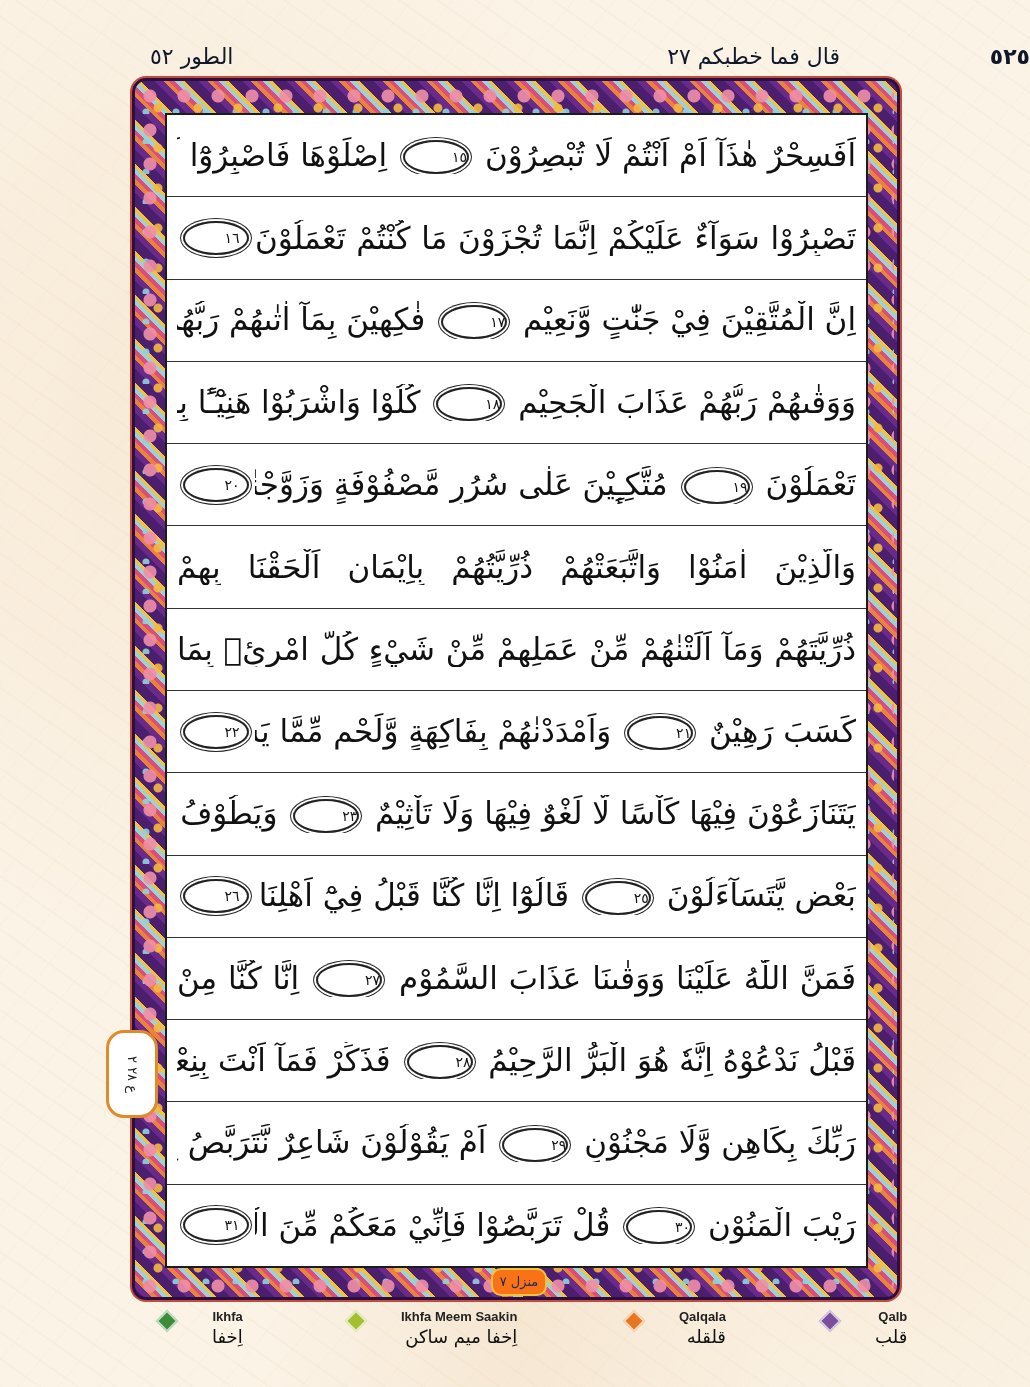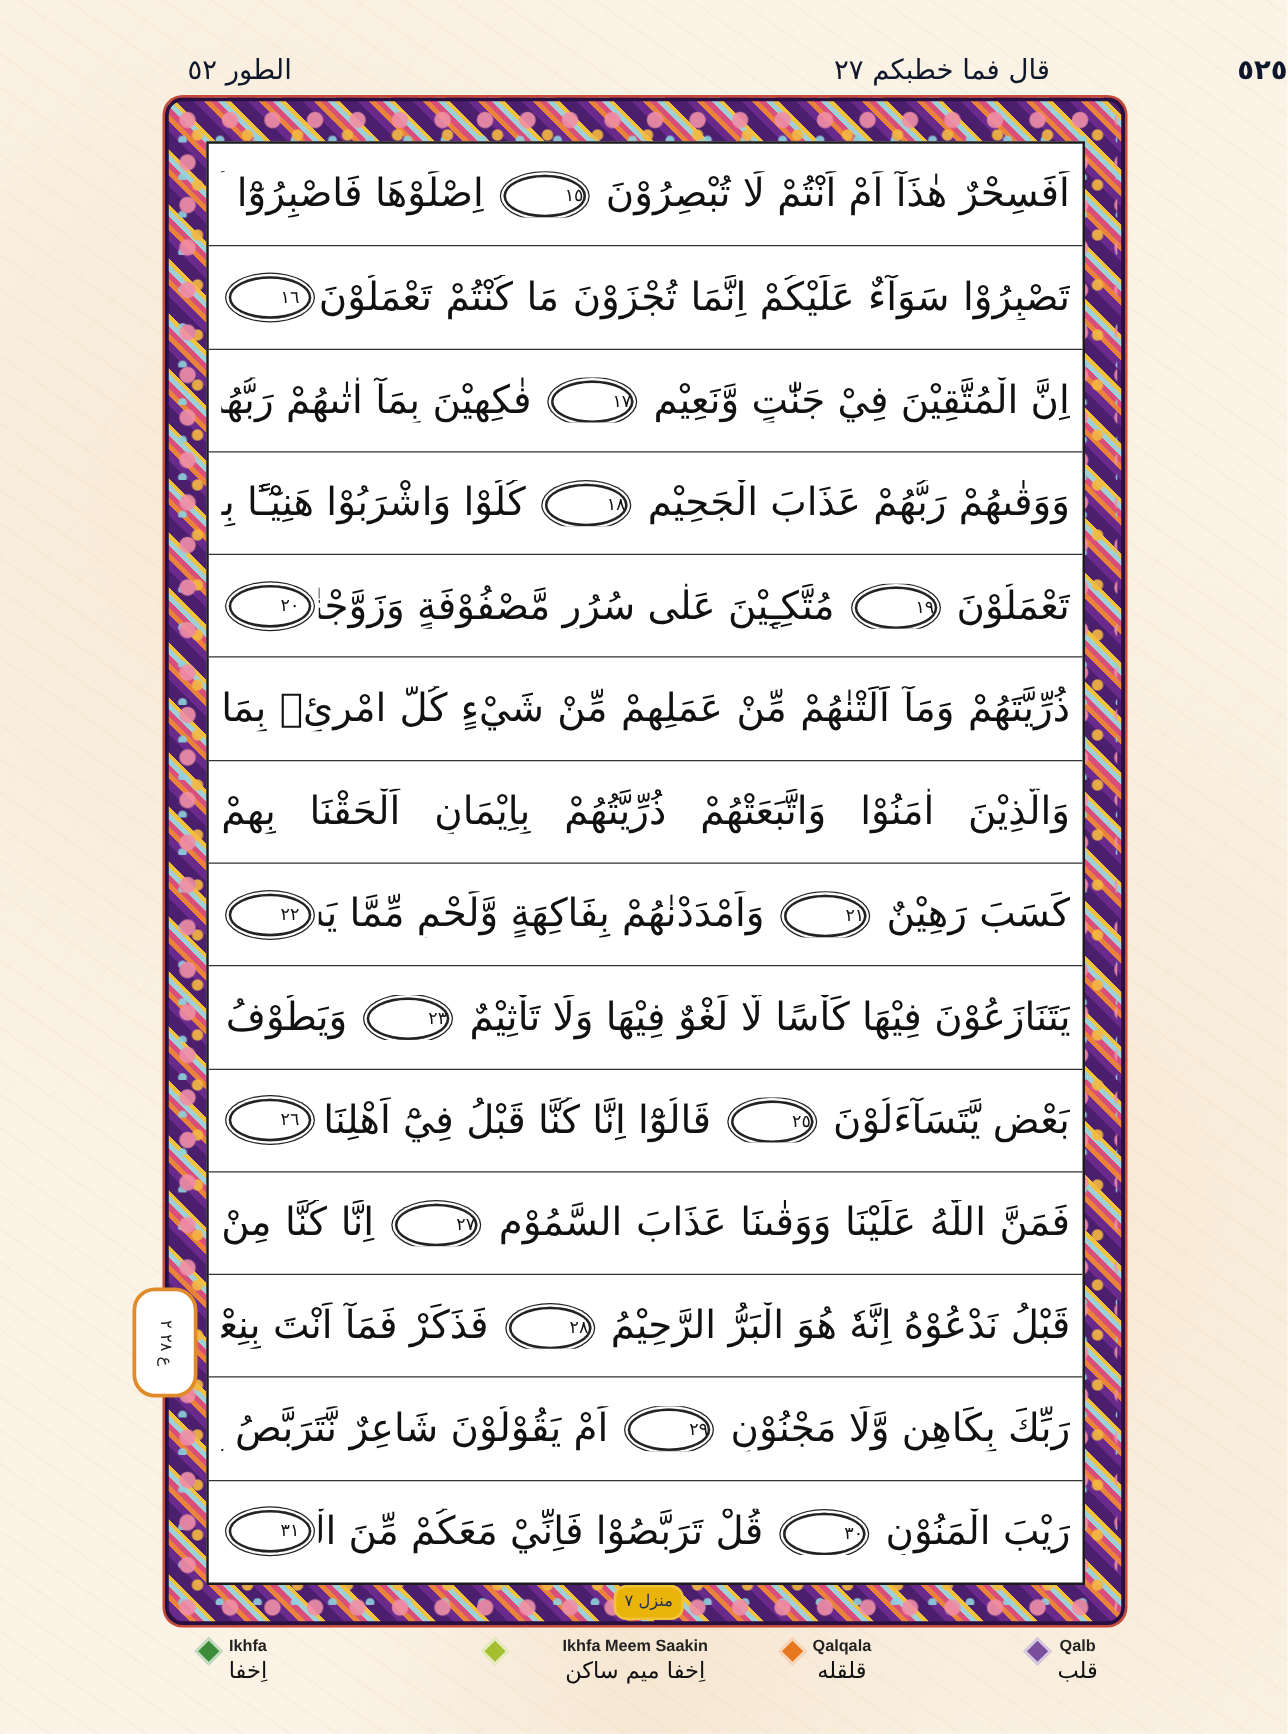--- a/index.html
+++ b/index.html
@@ -58,28 +58,28 @@
 
   .juz-marker{
     position:absolute;left:106px;top:1030px;width:46px;height:82px;
     background:#fff;border:3px solid #e08a2a;border-radius:18px;
     font-size:13px;line-height:15px;text-align:center;color:#222;
     display:flex;flex-direction:column;justify-content:center;align-items:center;
     writing-mode:vertical-rl;
   }
   .manzil{
     position:absolute;left:491px;top:1268px;width:52px;height:24px;
-    background:#eab308;border:2px solid #f0c43a;border-radius:10px;
+    background:#f97316;border:2px solid #f0c43a;border-radius:10px;
     font-size:13px;line-height:24px;text-align:center;color:#1a2a5a;direction:rtl;
   }
 
   .legend{position:absolute;top:1309px;left:0;width:1030px;height:60px;}
   .leg{position:absolute;top:0;display:flex;align-items:flex-start;}
   .diamond{width:16px;height:16px;transform:rotate(45deg);margin:4px 8px 0 4px;border:2px solid rgba(255,255,255,0.7);box-sizing:border-box;}
-  .leg-texts{display:flex;flex-direction:column;align-items:center;}
+  .leg-texts{display:flex;flex-direction:column;align-items:flex-end;margin-left:29px;}
   .leg-en{font-family:"Liberation Sans",sans-serif;font-weight:bold;font-size:13px;color:#222;}
   .leg-ar{font-size:18px;color:#111;direction:rtl;margin-top:2px;}
 </style>
 </head>
 <body>
 
 <div class="hdr hdr-right">قال فما خطبكم ٢٧</div>
 <div class="hdr hdr-center">٥٢٥</div>
 <div class="hdr hdr-left">الطور ٥٢</div>
 
@@ -99,24 +99,24 @@
     <span class="line-text"><span>اِنَّ الْمُتَّقِيْنَ فِيْ جَنّٰتٍ وَّنَعِيْمٍ</span> <span class="ayah">١٧</span> <span>فٰكِهِيْنَ بِمَآ اٰتٰىهُمْ رَبُّهُمْ</span></span>
   </div>
   <div class="line">
     <span class="line-text"><span>وَوَقٰىهُمْ رَبُّهُمْ عَذَابَ الْجَحِيْمِ</span> <span class="ayah">١٨</span> <span>كُلُوْا وَاشْرَبُوْا هَنِيْٓـًٔا بِمَا كُنْتُمْ</span></span>
   </div>
   <div class="line">
     <span class="line-text"><span>تَعْمَلُوْنَ</span> <span class="ayah">١٩</span> <span>مُتَّكِـِٕيْنَ عَلٰى سُرُرٍ مَّصْفُوْفَةٍ وَزَوَّجْنٰهُمْ بِحُوْرٍ عِيْنٍ</span></span>
     <span class="ayah">٢٠</span>
   </div>
   <div class="line">
-    <span class="line-text"><span>ذُرِّيَّتَهُمْ وَمَآ اَلَتْنٰهُمْ مِّنْ عَمَلِهِمْ مِّنْ شَيْءٍ كُلُّ امْرِئٍۭ بِمَا</span></span>
+    <span class="line-text"><span>وَالَّذِيْنَ اٰمَنُوْا وَاتَّبَعَتْهُمْ ذُرِّيَّتُهُمْ بِاِيْمَانٍ اَلْحَقْنَا بِهِمْ</span></span>
   </div>
   <div class="line">
-    <span class="line-text"><span>وَالَّذِيْنَ اٰمَنُوْا وَاتَّبَعَتْهُمْ ذُرِّيَّتُهُمْ بِاِيْمَانٍ اَلْحَقْنَا بِهِمْ</span></span>
+    <span class="line-text"><span>ذُرِّيَّتَهُمْ وَمَآ اَلَتْنٰهُمْ مِّنْ عَمَلِهِمْ مِّنْ شَيْءٍ كُلُّ امْرِئٍۭ بِمَا</span></span>
   </div>
   <div class="line">
     <span class="line-text"><span>كَسَبَ رَهِيْنٌ</span> <span class="ayah">٢١</span> <span>وَاَمْدَدْنٰهُمْ بِفَاكِهَةٍ وَّلَحْمٍ مِّمَّا يَشْتَهُوْنَ</span></span>
     <span class="ayah">٢٢</span>
   </div>
   <div class="line">
     <span class="line-text"><span>يَتَنَازَعُوْنَ فِيْهَا كَاْسًا لَّا لَغْوٌ فِيْهَا وَلَا تَاْثِيْمٌ</span> <span class="ayah">٢٣</span> <span>وَيَطُوْفُ عَلَيْهِمْ</span></span>
   </div>
   <div class="line">
     <span class="line-text"><span>بَعْضٍ يَّتَسَآءَلُوْنَ</span> <span class="ayah">٢٥</span> <span>قَالُوْٓا اِنَّا كُنَّا قَبْلُ فِيْٓ اَهْلِنَا مُشْفِقِيْنَ</span></span>
@@ -140,21 +140,21 @@
 <div class="manzil">منزل ٧</div>
 
 <div class="legend">
   <div class="leg" style="left:155px;">
     <span class="diamond" style="background:#3d8c3a;"></span>
     <div class="leg-texts">
       <span class="leg-en">Ikhfa</span>
       <span class="leg-ar">اِخفا</span>
     </div>
   </div>
-  <div class="leg" style="left:384px;gap:38px;">
+  <div class="leg" style="left:344px;">
     <span class="diamond" style="background:#a6bf2f;"></span>
     <div class="leg-texts">
       <span class="leg-en">Ikhfa Meem Saakin</span>
       <span class="leg-ar">اِخفا میم ساکن</span>
     </div>
   </div>
   <div class="leg" style="left:622px;">
     <span class="diamond" style="background:#e8781f;"></span>
     <div class="leg-texts">
       <span class="leg-en">Qalqala</span>

